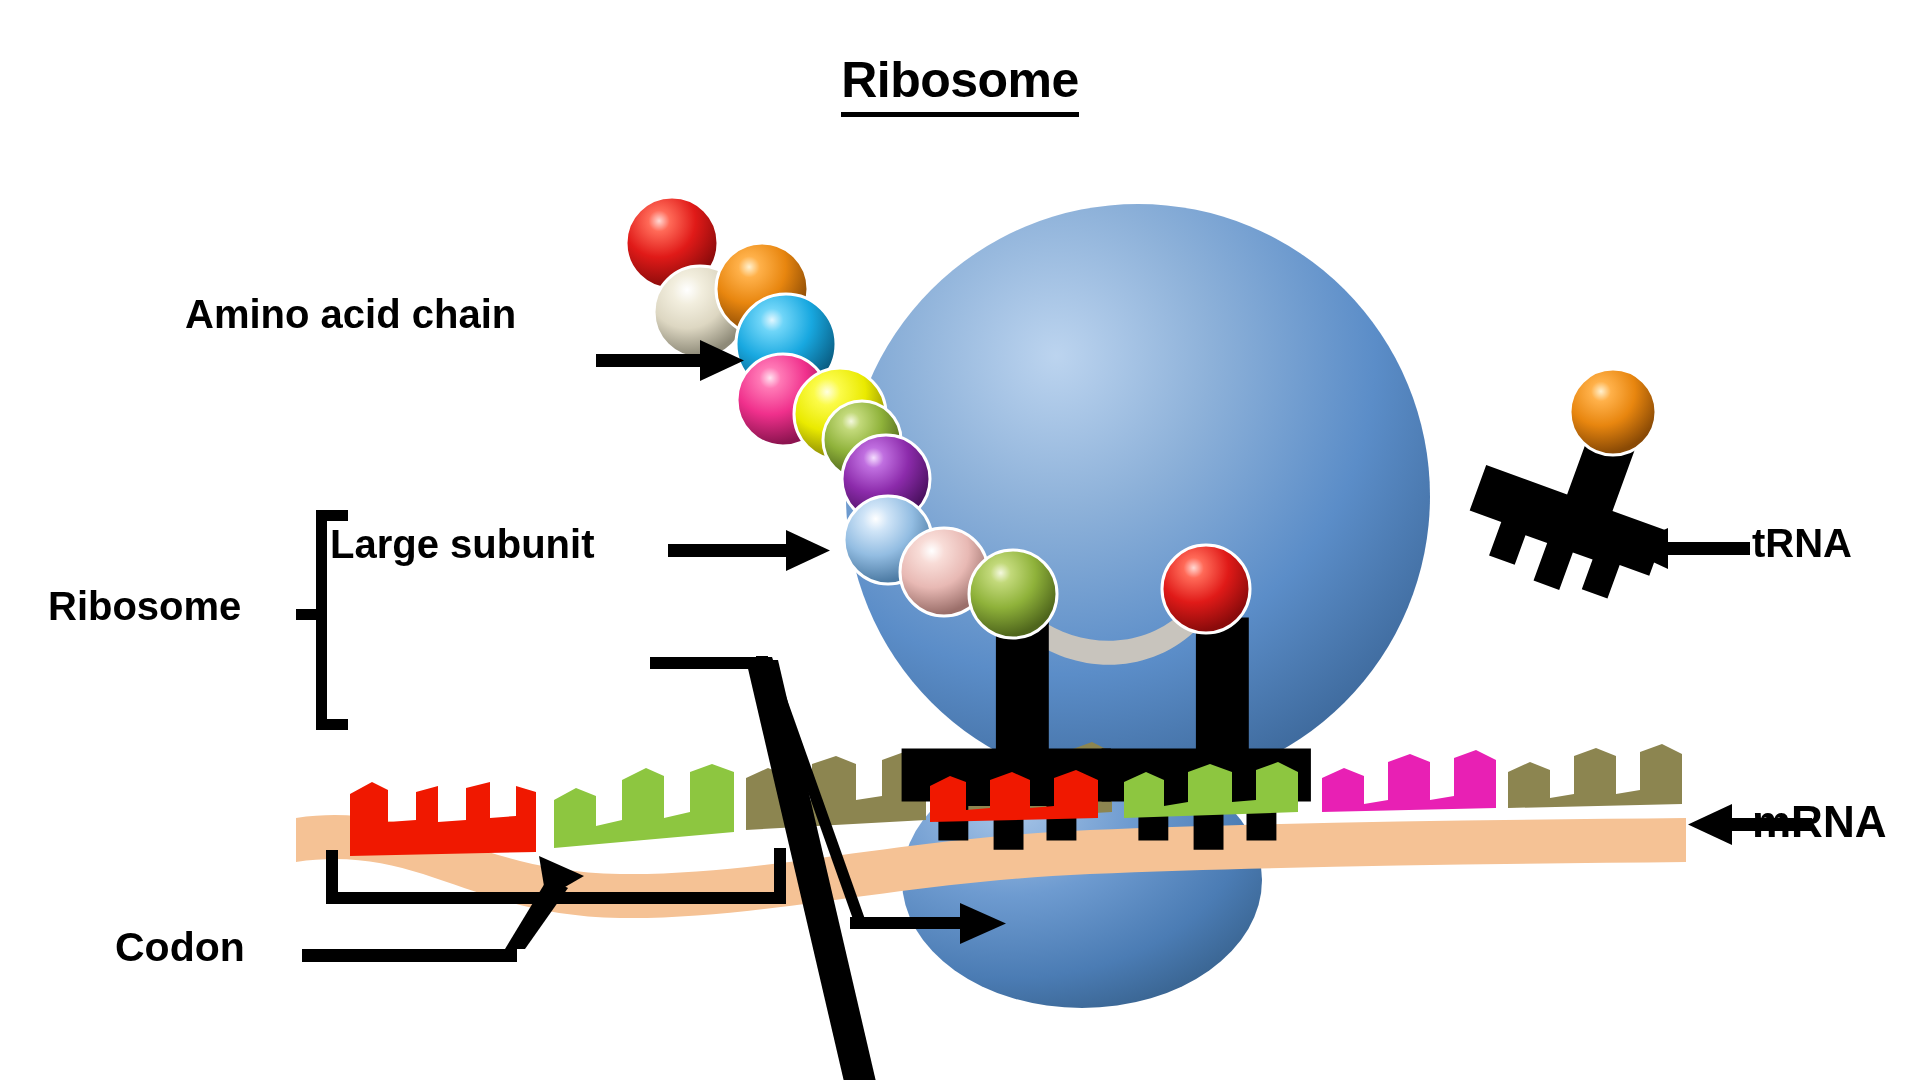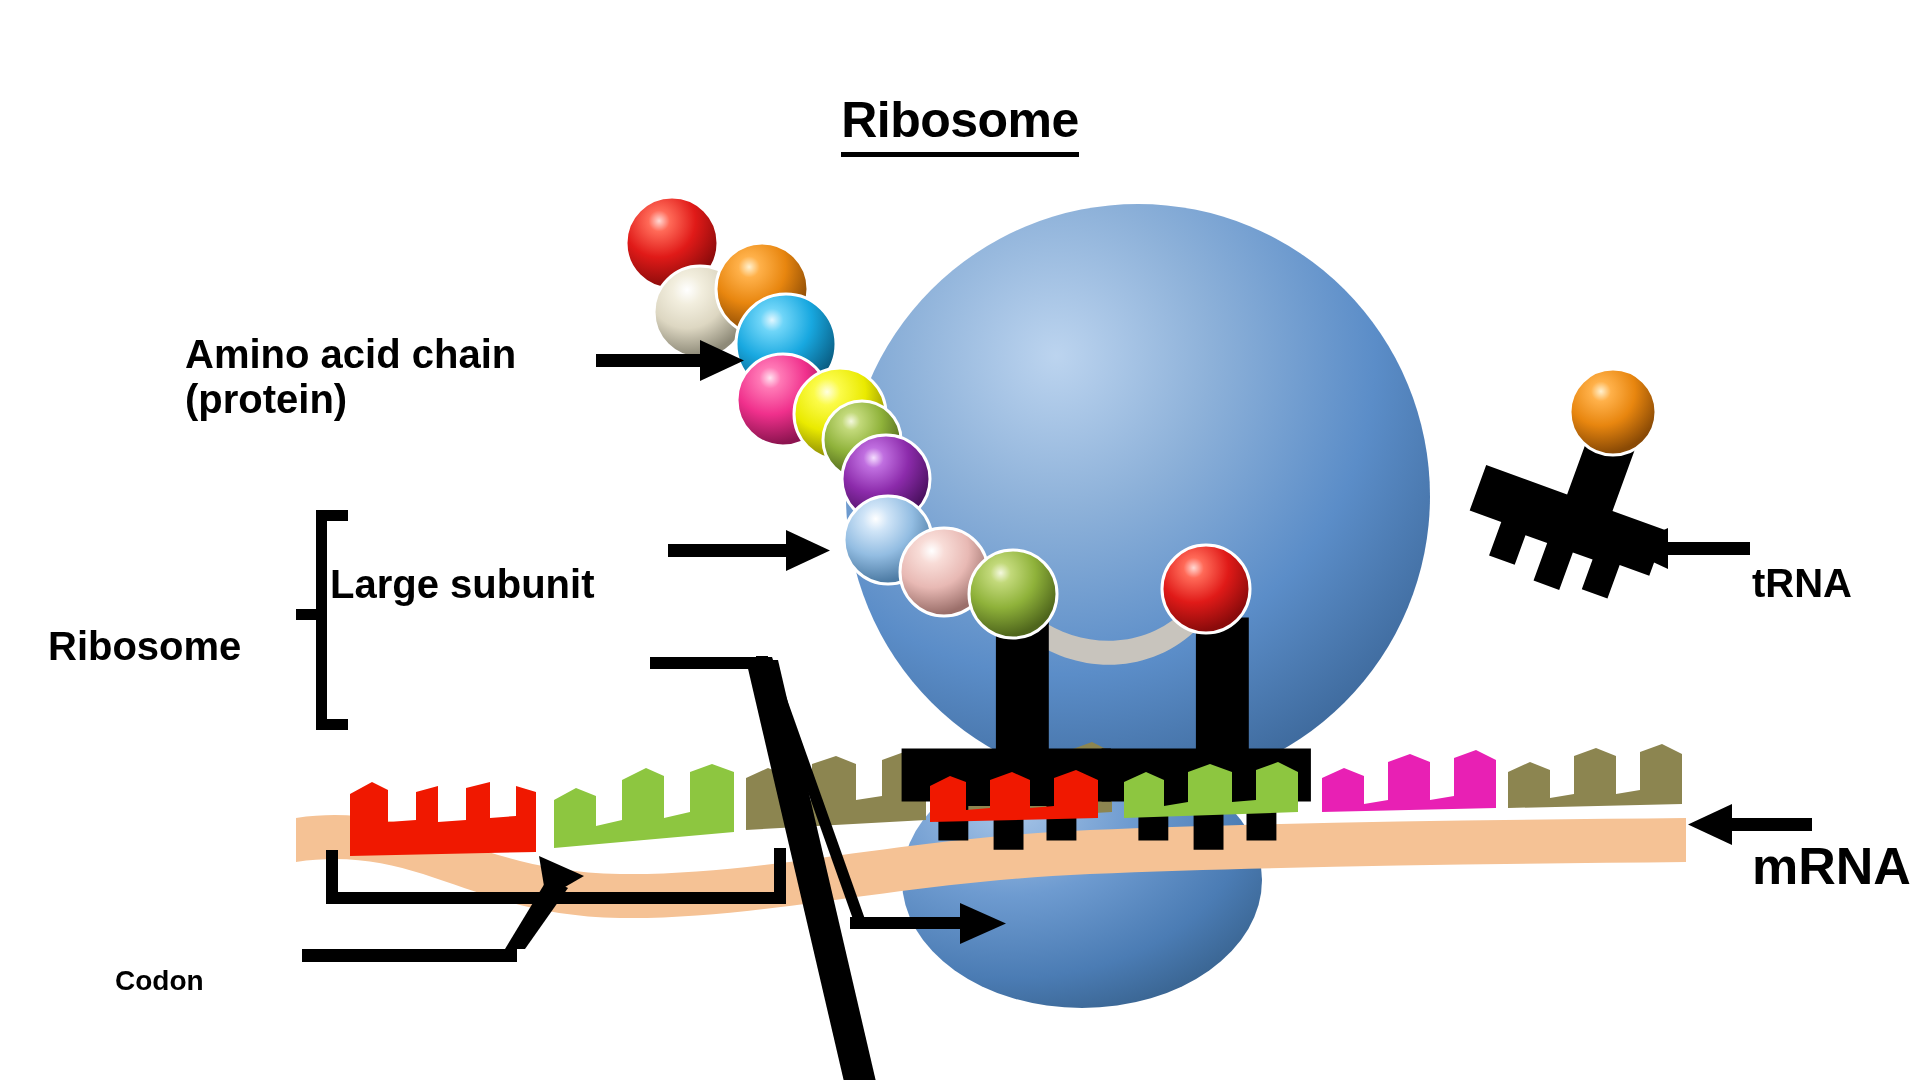--- a/index.html
+++ b/index.html
@@ -26,21 +26,20 @@
     width: 1920px;
     height: 1080px;
   }
   .lbl {
     position: absolute;
     color: #000000;
     font-weight: bold;
     white-space: nowrap;
     font-family: "Liberation Sans", sans-serif;
     line-height: 1.12;
-    margin-top: 40px;
   }
   #title {
     left: 0;
     top: 52px;
     width: 1920px;
     text-align: center;
     font-size: 50px;
     letter-spacing: -0.5px;
   }
   #title span.u {
@@ -65,31 +64,31 @@
     font-size: 40px;
   }
   #lbl-small {
     left: 330px;
     top: 636px;
     font-size: 40px;
   }
   #lbl-codon {
     left: 115px;
     top: 925px;
-    font-size: 28px;
+    font-size: 41px;
   }
   #lbl-trna {
     left: 1752px;
     top: 521px;
     font-size: 40px;
   }
   #lbl-mrna {
     left: 1752px;
     top: 797px;
-    font-size: 52px;
+    font-size: 44px;
     text-align: center;
   }
 </style>
 </head>
 <body>
 
 <div id="stage">
 
   <svg id="diagram" viewBox="0 0 1920 1080">
     <defs>
@@ -328,21 +327,20 @@
       </g>
     </g>
   </svg>
 
   <div class="lbl" id="title">
     <span class="u">Ribosome</span>
   </div>
 
   <div class="lbl" id="lbl-amino">
     <div>Amino acid chain</div>
-    <div>(protein)</div>
   </div>
 
   <div class="lbl" id="lbl-ribosome">Ribosome</div>
   <div class="lbl" id="lbl-large">Large subunit</div>
   <div class="lbl" id="lbl-codon">Codon</div>
   <div class="lbl" id="lbl-trna">tRNA</div>
   <div class="lbl" id="lbl-mrna">mRNA</div>
 
 </div>
 

